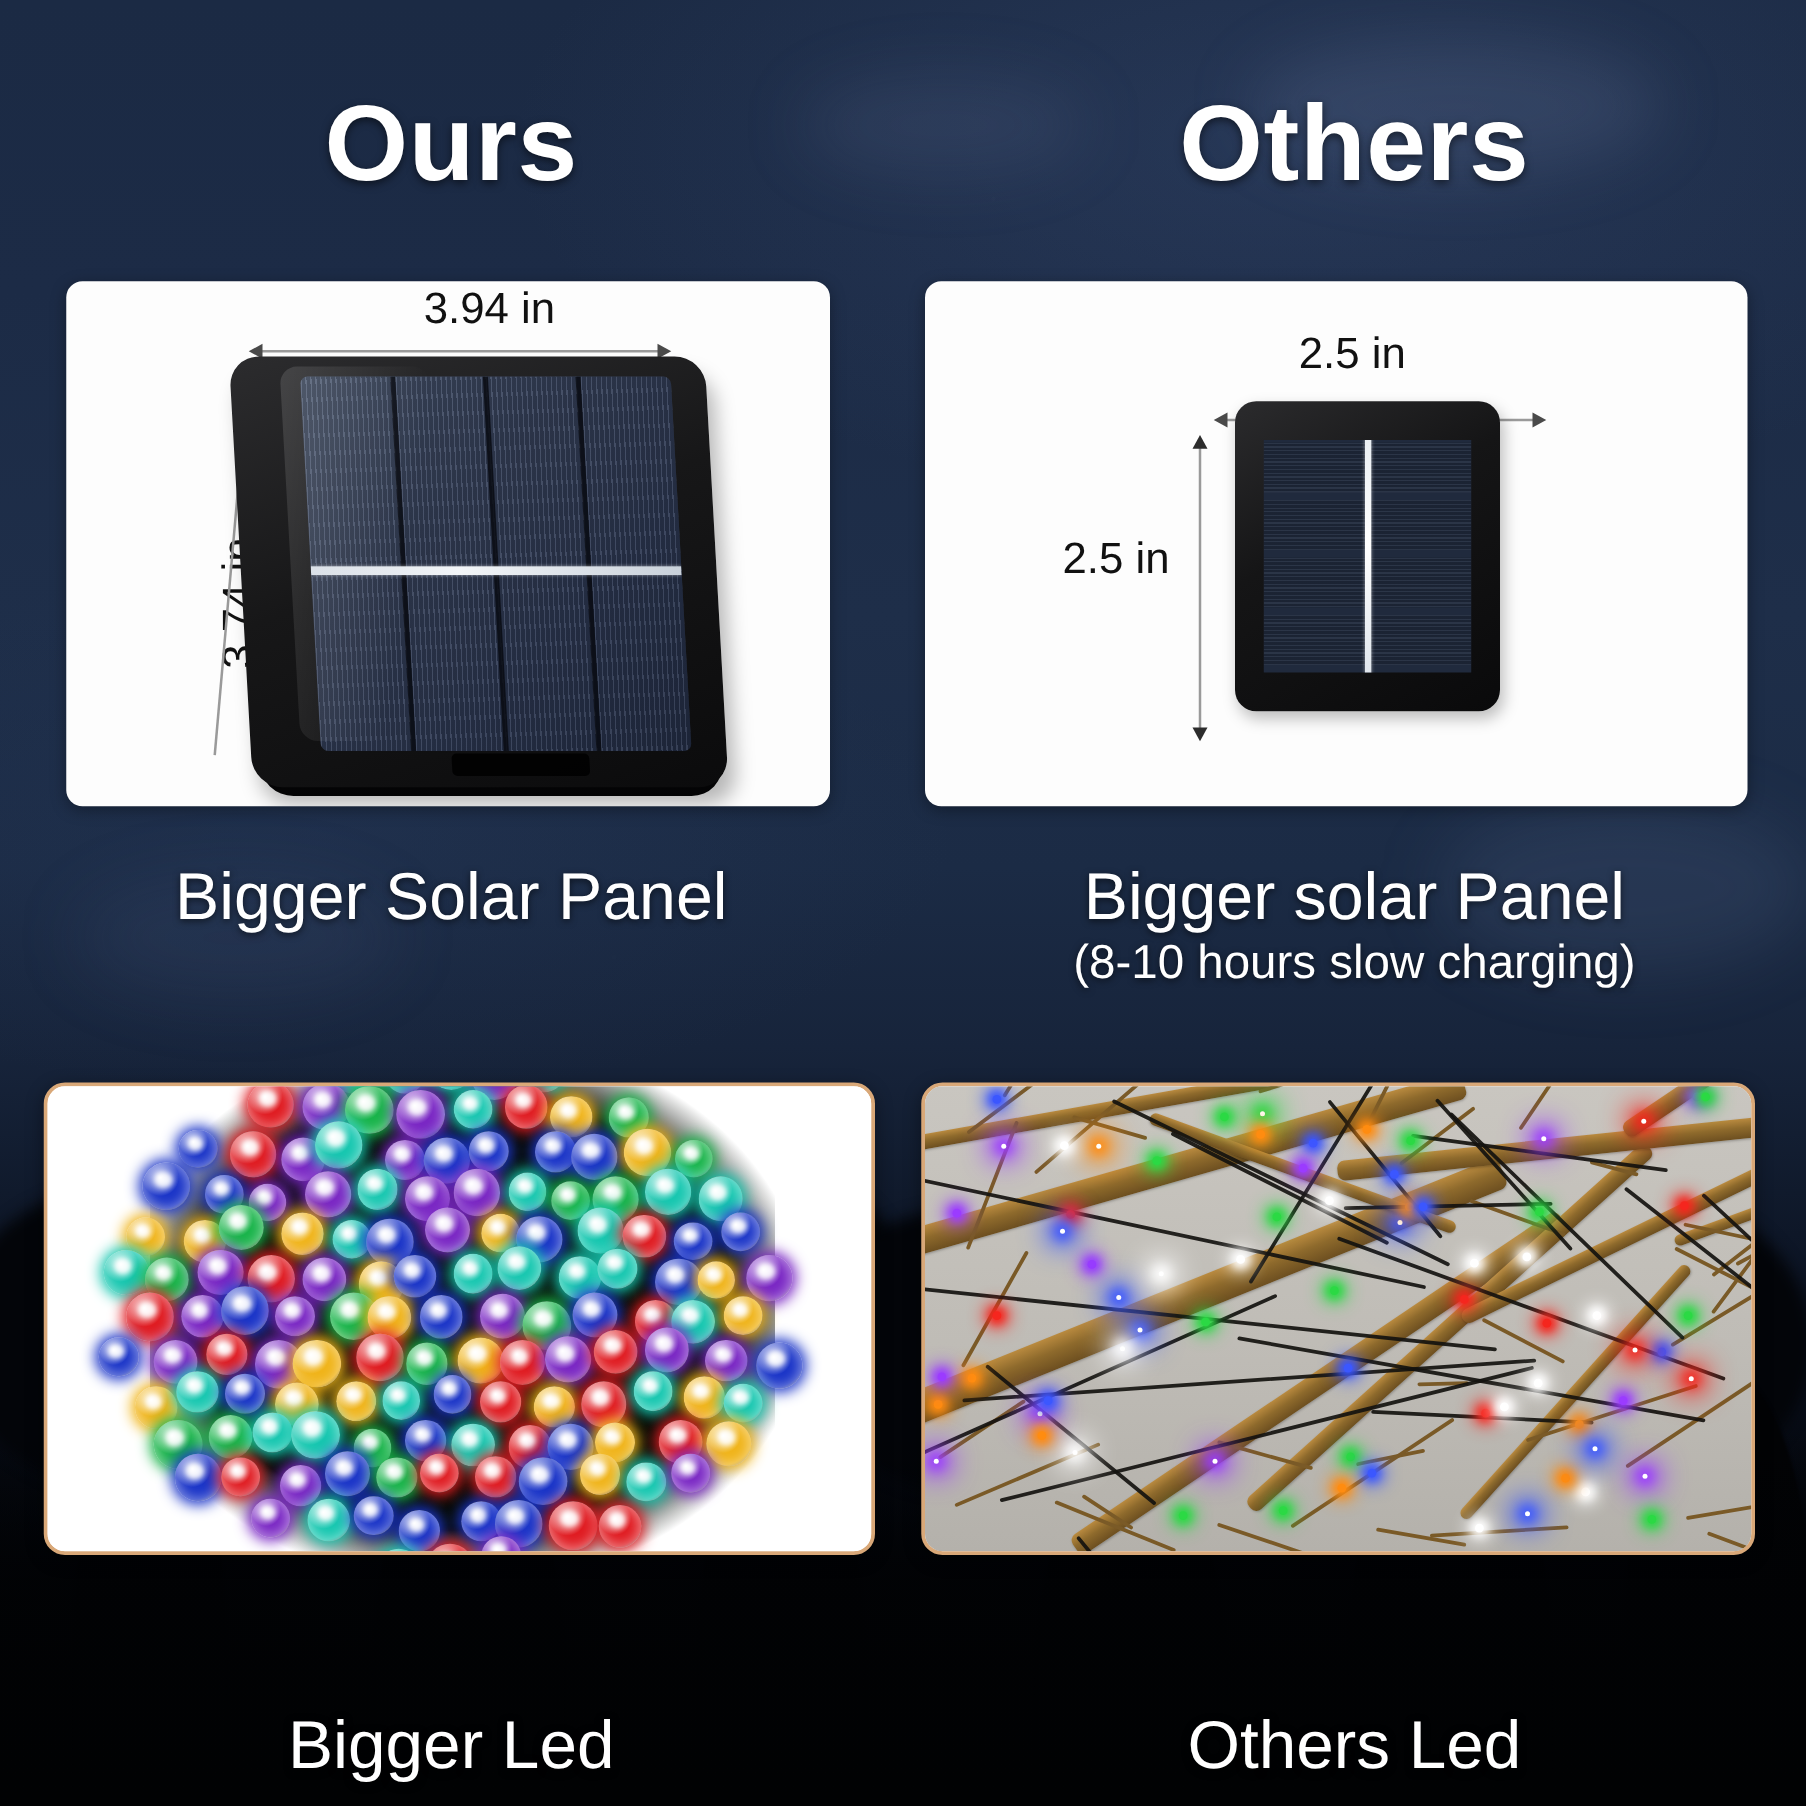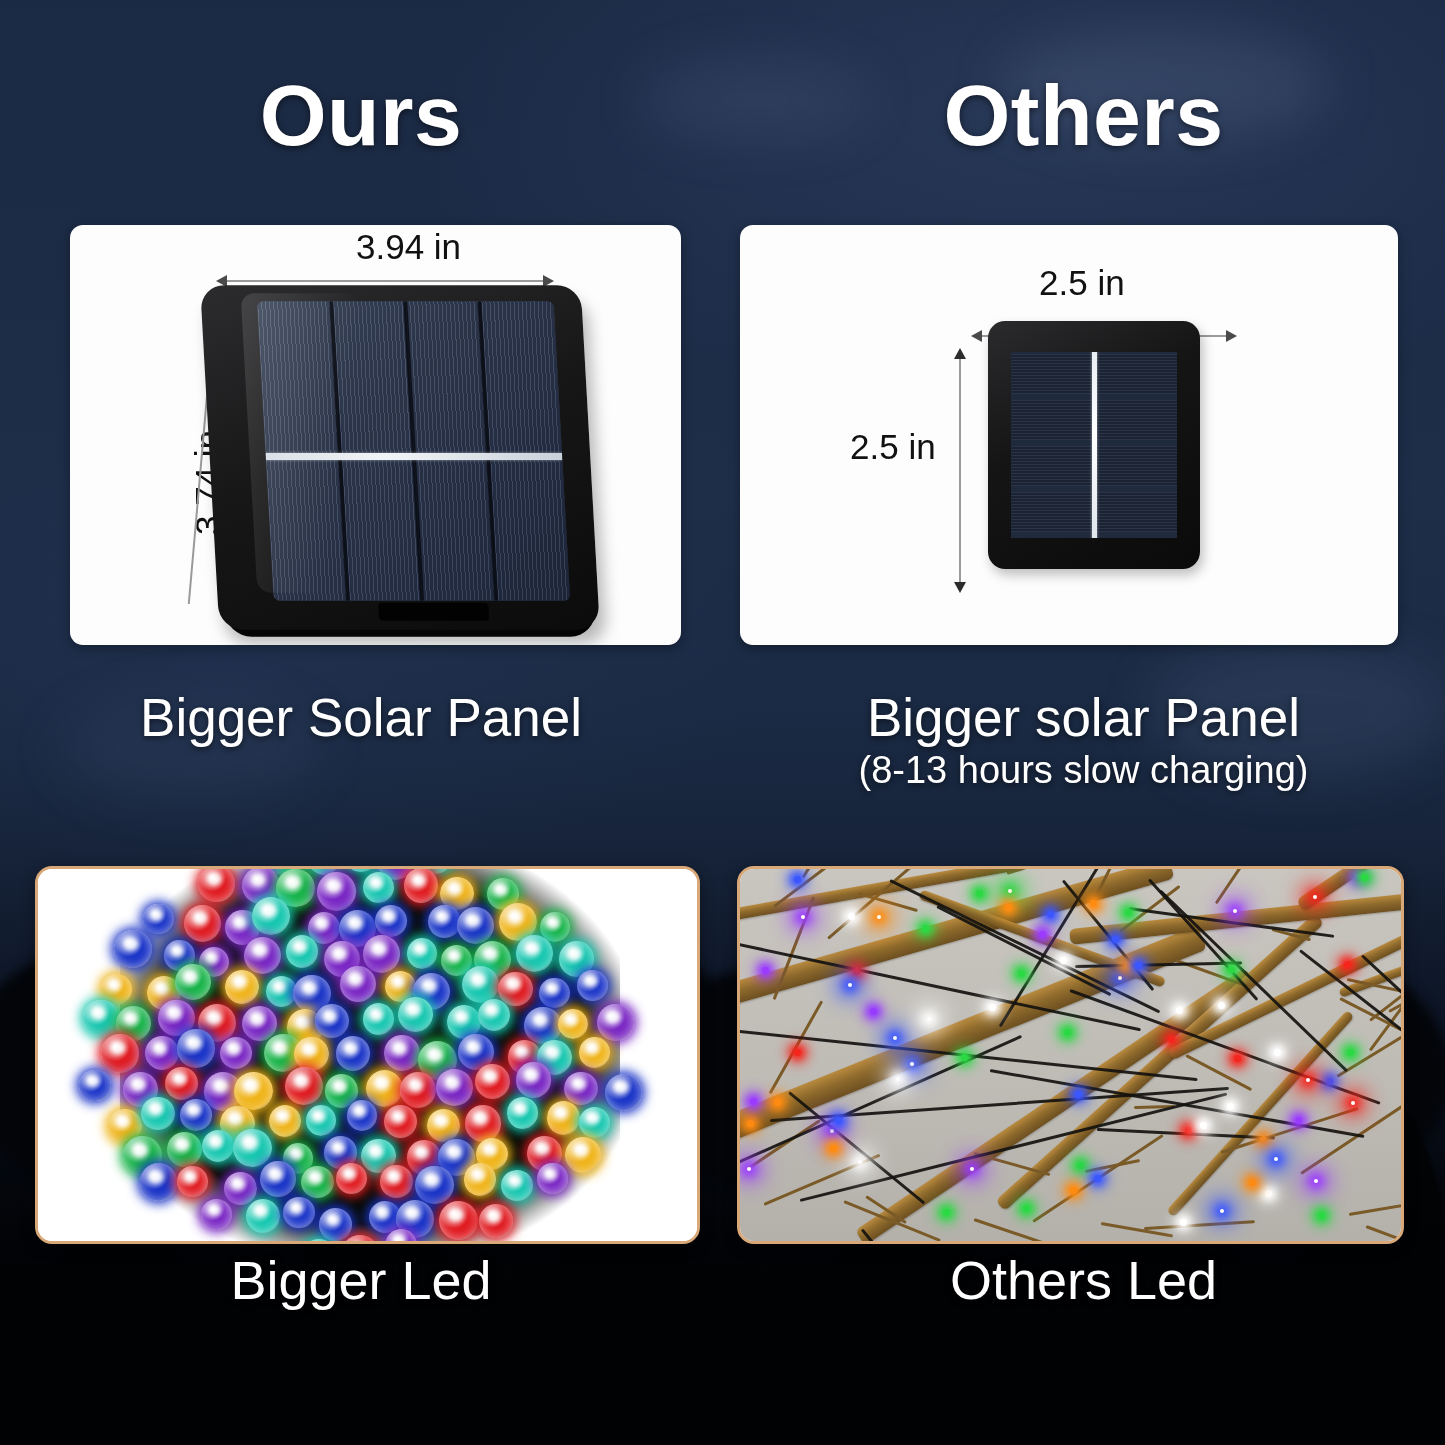--- a/index.html
+++ b/index.html
@@ -63,21 +63,21 @@
   .hdr-ours{left:0;width:722px;}
   .hdr-others{left:722px;width:723px;}
 
   
   .card-top{
     position:absolute;top:225px;height:420px;
     background:#fdfdfd;border-radius:13px;
     box-shadow:0 3px 12px rgba(0,0,0,.35);
     overflow:hidden;
   }
-  .card-left{left:70px;width:611px;}
+  .card-left{left:53px;width:611px;}
   .card-right{left:740px;width:658px;}
 
   
   .dim{position:absolute;color:#111;font-size:35px;white-space:nowrap;font-family:"Liberation Sans",sans-serif;}
   .dim-v-rot{transform:rotate(-90deg);transform-origin:left top;}
   .arrow-line{position:absolute;background:#9a9a9a;}
   .arr-h{height:2px;}
   .arr-v{width:2px;}
   .tip{position:absolute;width:0;height:0;}
   .tip-l{border-top:6px solid transparent;border-bottom:6px solid transparent;border-right:11px solid #4a4a4a;}
@@ -181,21 +181,21 @@
           box-shadow:0 1px 2px rgba(0,0,0,.25);}
   .twig{position:absolute;transform-origin:left center;height:3px;
         background:#7a5a27;border-radius:2px;}
   .wire{position:absolute;transform-origin:left center;height:3px;background:#14120f;border-radius:2px;opacity:.92;}
   .led{position:absolute;width:7px;height:7px;border-radius:50%;
        box-shadow:0 0 7px 3px currentColor,0 0 14px 6px currentColor;}
   .led-star{position:absolute;width:4px;height:4px;border-radius:50%;
        box-shadow:0 0 9px 5px currentColor,0 0 22px 10px currentColor;}
 
   
-  .cap-bot{position:absolute;top:1249px;text-align:center;color:#fff;font-size:54px;
+  .cap-bot{position:absolute;top:1365px;text-align:center;color:#fff;font-size:54px;
            text-shadow:0 2px 7px rgba(0,0,0,.85);}
   .cap-bot-l{left:0;width:722px;}
   .cap-bot-r{left:722px;width:723px;}
 </style>
 </head>
 <body>
 
 <div id="stage">
 
   <div class="bg-sky"></div>
@@ -274,21 +274,21 @@
         <div class="busB"></div>
       </div>
     </div>
   </div>
 
   <div class="cap cap-left">
     <div class="cap-main">Bigger Solar Panel</div>
   </div>
   <div class="cap cap-right">
     <div class="cap-main">Bigger solar Panel</div>
-    <div class="cap-sub">(8-13 hours slow charging)</div>
+    <div class="cap-sub">(8-10 hours slow charging)</div>
   </div>
 
   <div class="card-bot bot-left">
     <div class="bulbs">
       <div class="bulbmass"></div>
       <div id="bulbfield">
           <div class="bulb" style="left: 225.626px; top: -31.7249px; width: 37.9931px; height: 37.9931px; background: radial-gradient(circle at 38% 32%, rgb(255, 255, 255) 0%, rgb(23, 199, 176) 42%, rgb(23, 199, 176) 70%, rgba(0, 0, 0, 0.5) 100%); color: rgb(23, 199, 176);"></div>
           <div class="bulb" style="left: 270.421px; top: -25.6878px; width: 32.0809px; height: 32.0809px; background: radial-gradient(circle at 38% 32%, rgb(255, 255, 255) 0%, rgb(23, 199, 176) 42%, rgb(23, 199, 176) 70%, rgba(0, 0, 0, 0.5) 100%); color: rgb(23, 199, 176);"></div>
           <div class="bulb" style="left: 304.8px; top: -32.8564px; width: 36.1374px; height: 36.1374px; background: radial-gradient(circle at 38% 32%, rgb(255, 255, 255) 0%, rgb(23, 199, 176) 42%, rgb(23, 199, 176) 70%, rgba(0, 0, 0, 0.5) 100%); color: rgb(23, 199, 176);"></div>
           <div class="bulb" style="left: 338.787px; top: -26.3156px; width: 37.2728px; height: 37.2728px; background: radial-gradient(circle at 38% 32%, rgb(255, 255, 255) 0%, rgb(122, 39, 196) 42%, rgb(122, 39, 196) 70%, rgba(0, 0, 0, 0.5) 100%); color: rgb(122, 39, 196);"></div>

